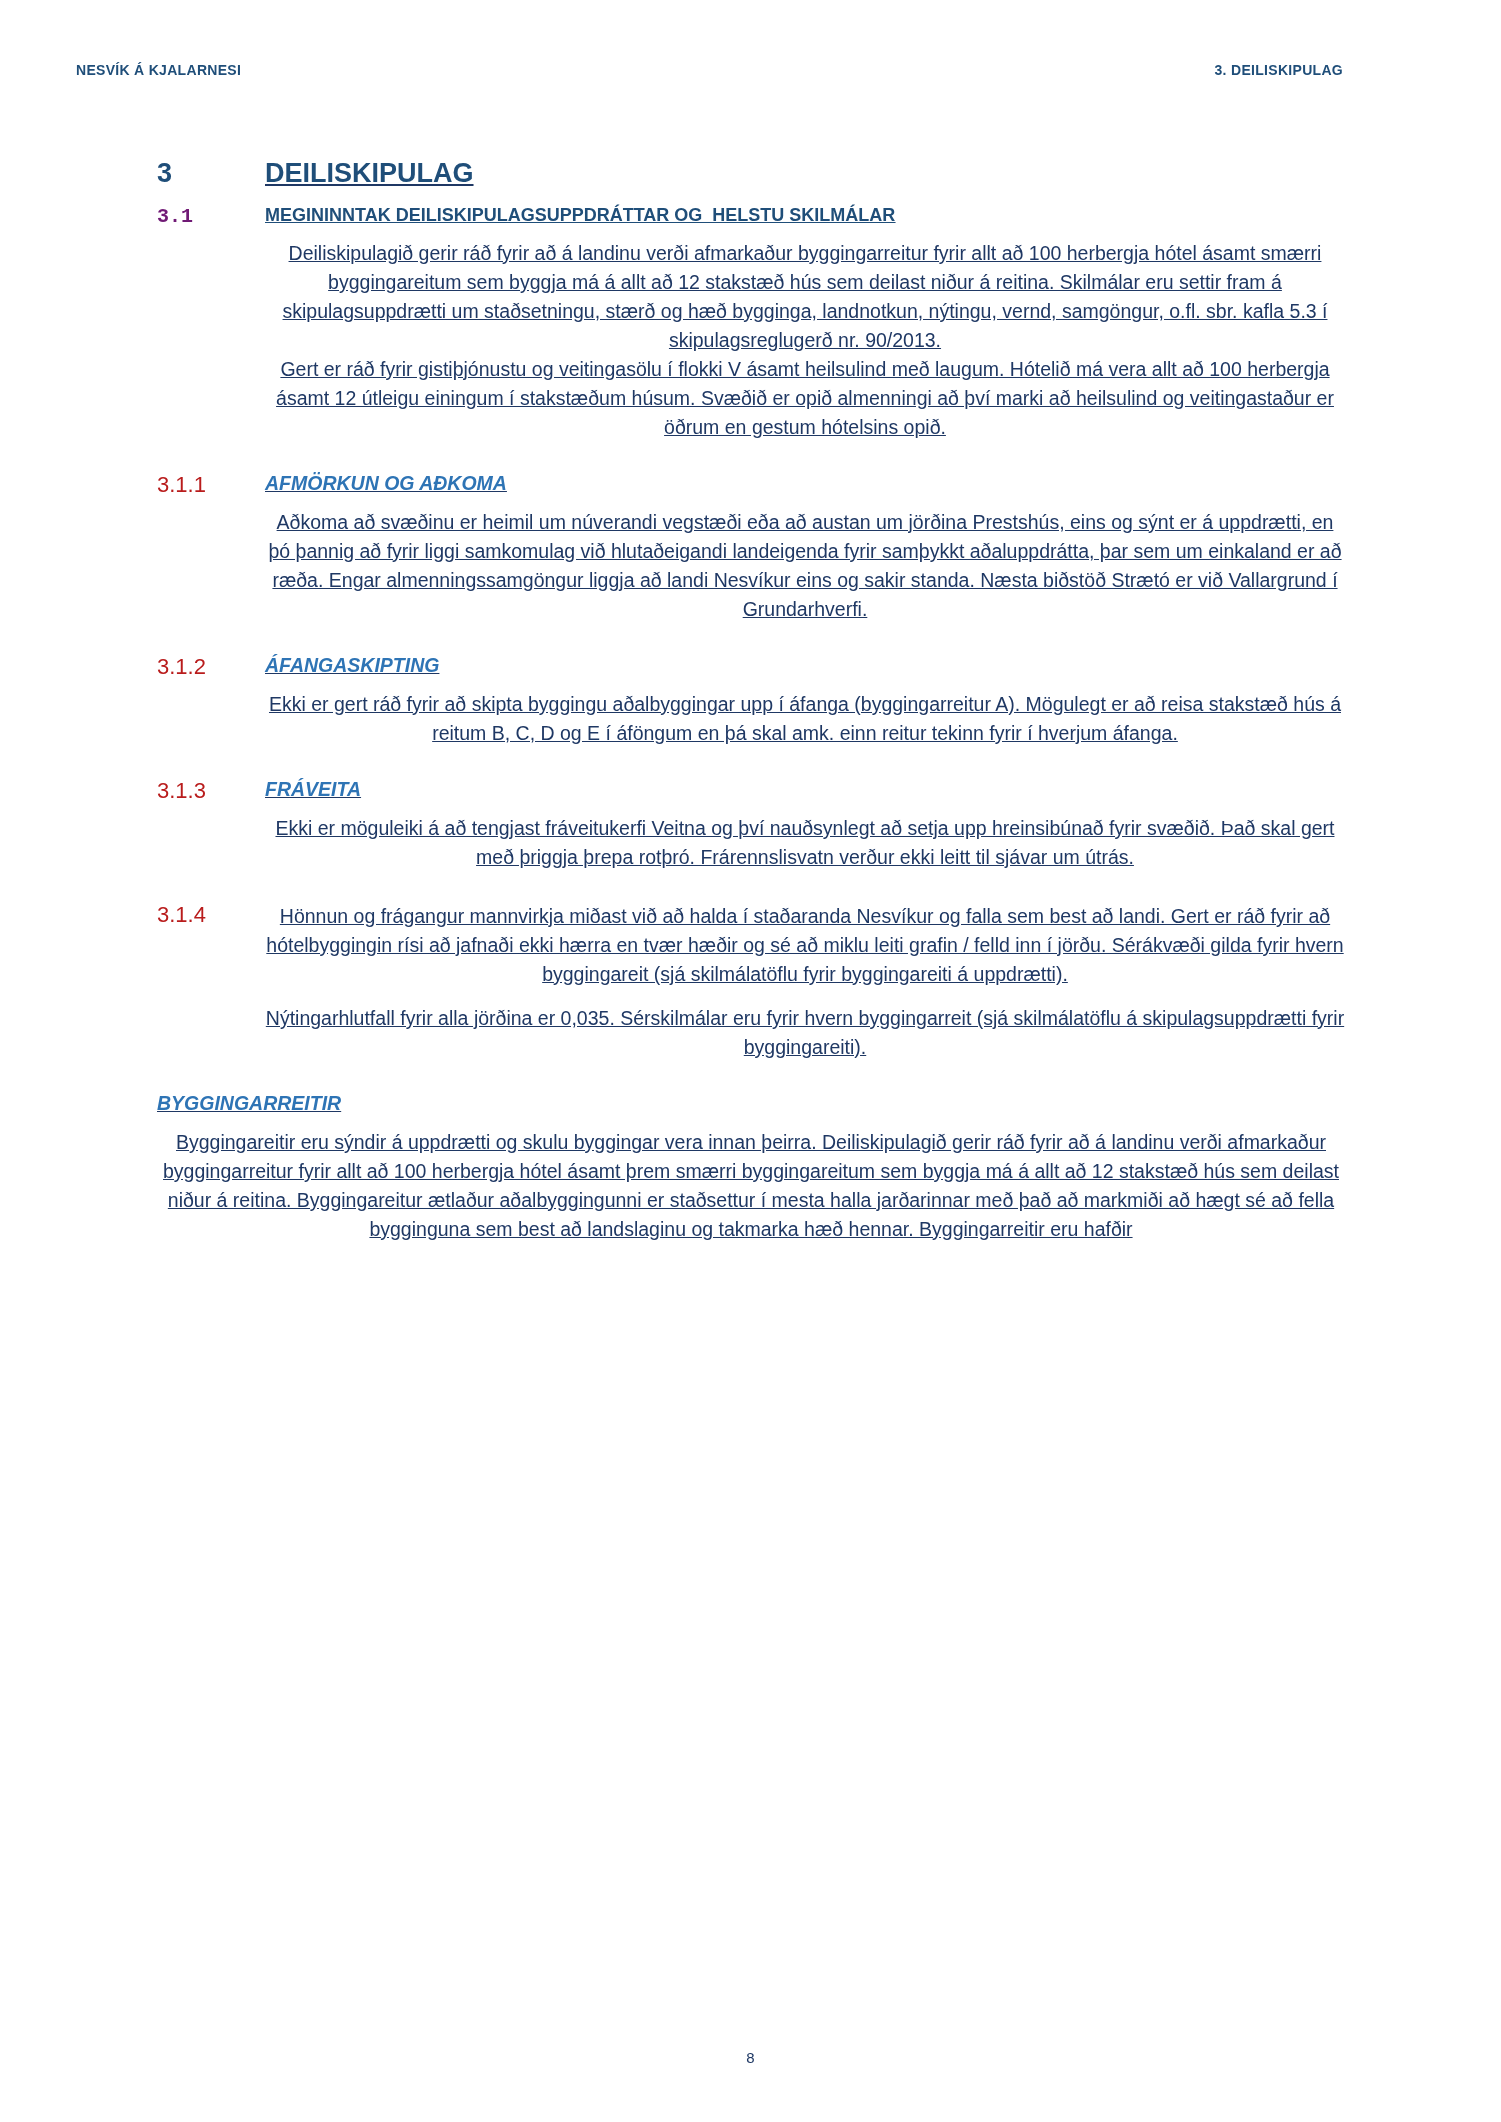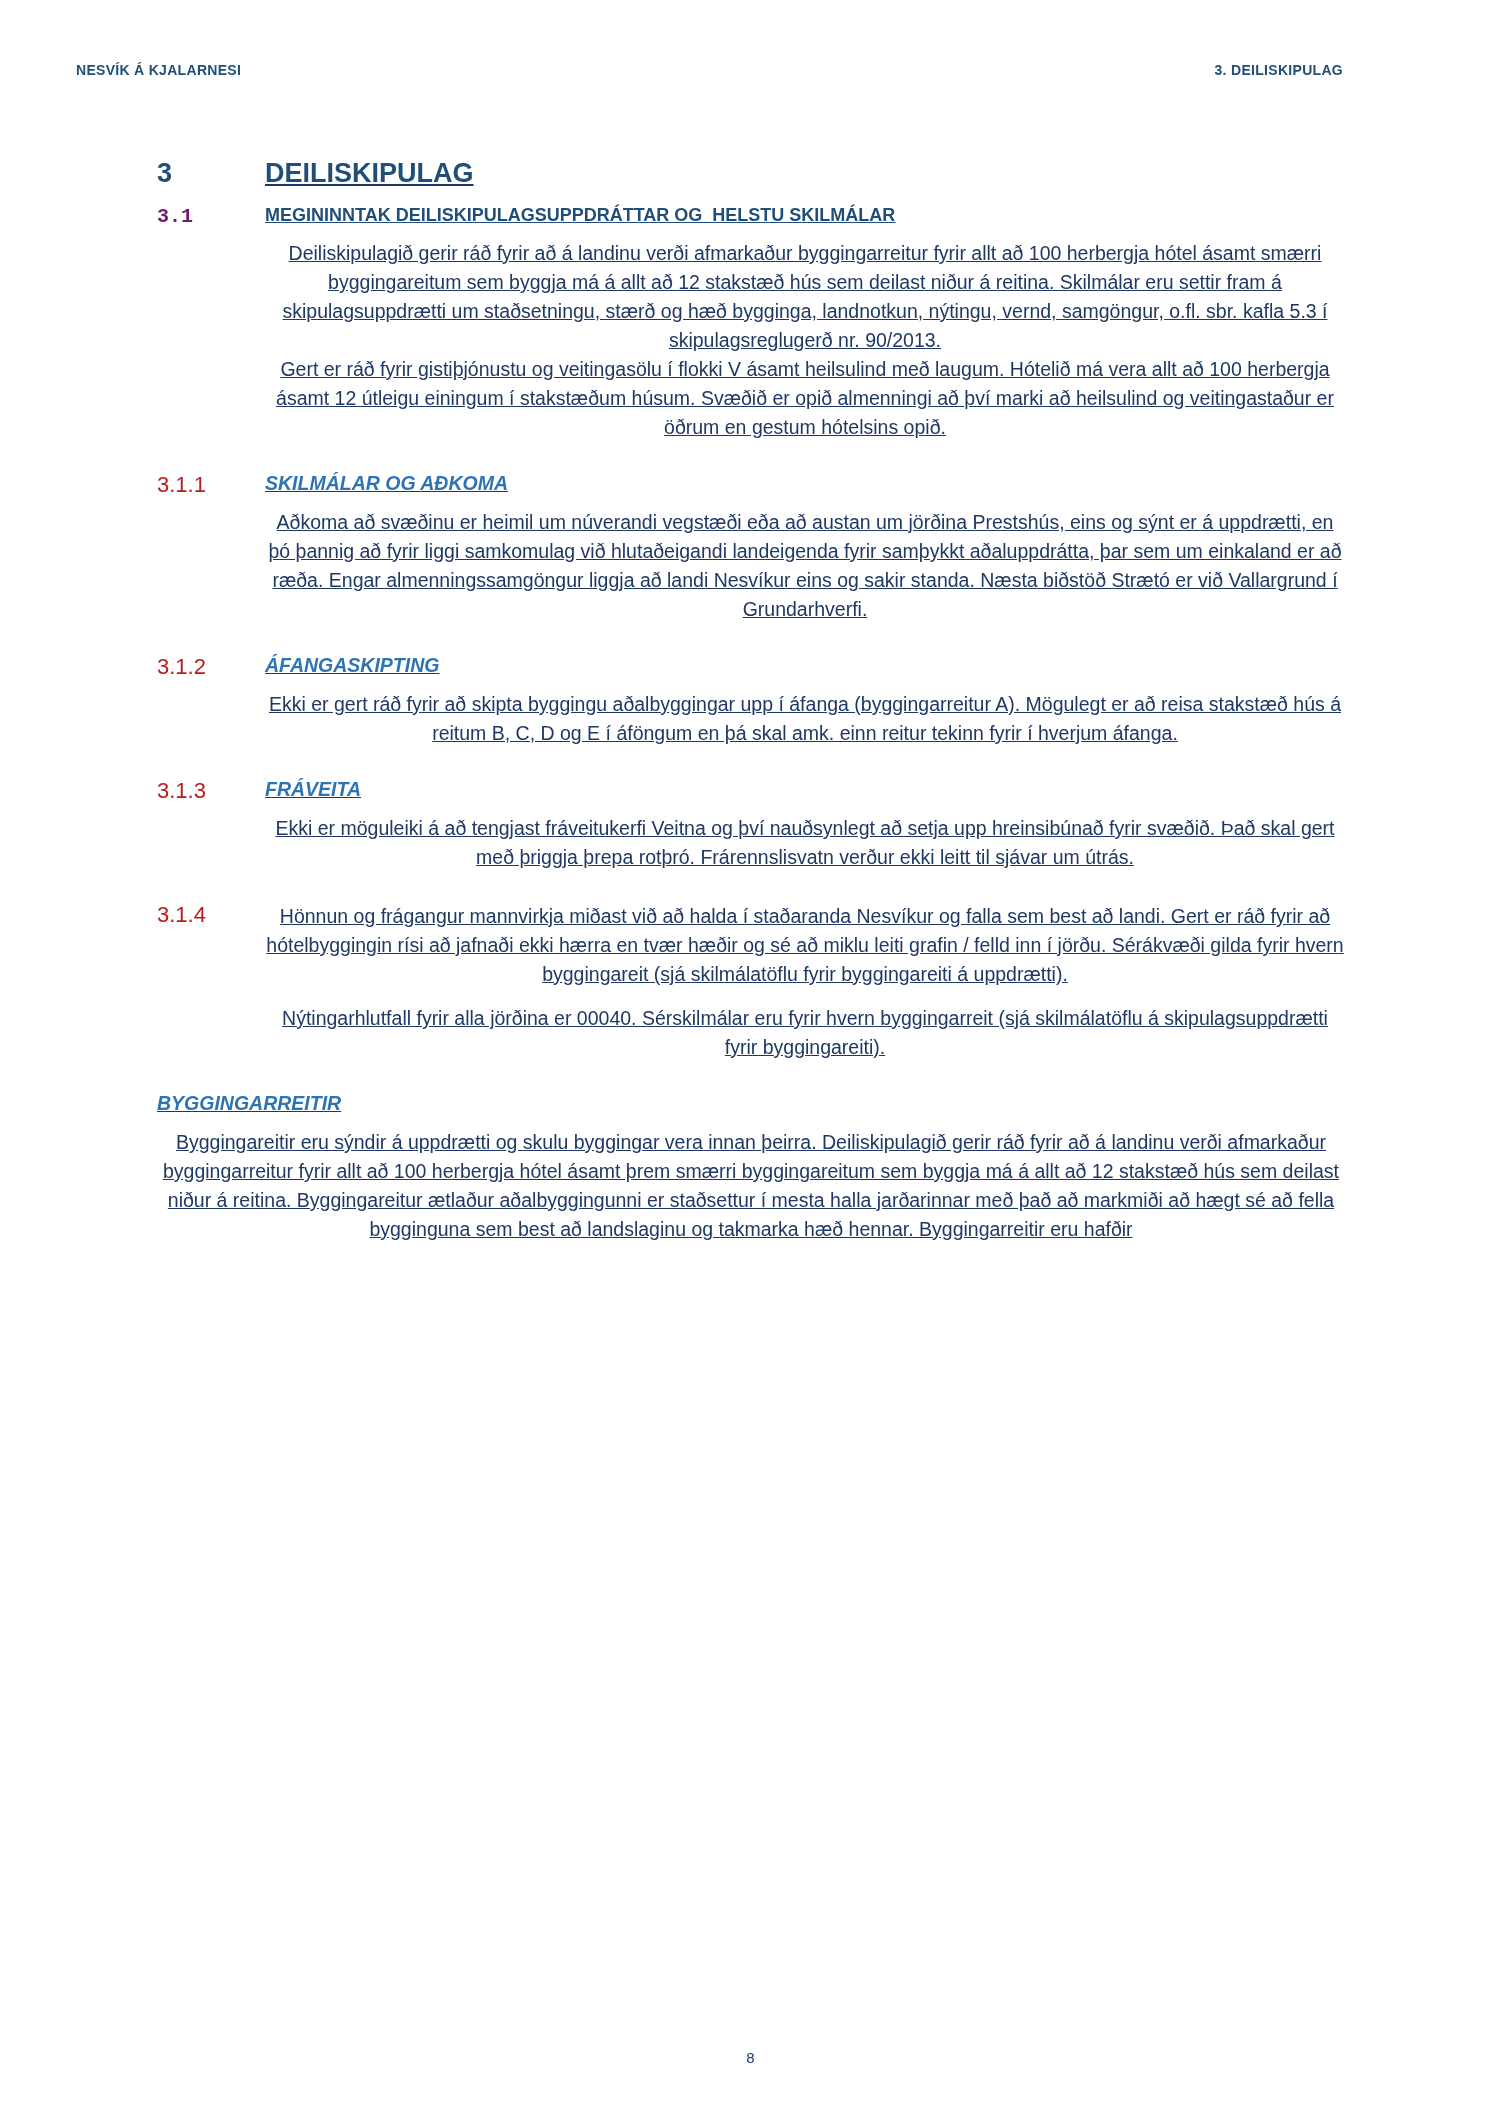--- a/index.html
+++ b/index.html
@@ -94,21 +94,21 @@
       <div class="sec-body">
         <div class="title">MEGININNTAK DEILISKIPULAGSUPPDRÁTTAR OG  HELSTU SKILMÁLAR</div>
         <p class="para">Deiliskipulagið gerir ráð fyrir að á landinu verði afmarkaður byggingarreitur fyrir allt að 100 herbergja hótel ásamt smærri byggingareitum sem byggja má á allt að 12 stakstæð hús sem deilast niður á reitina. Skilmálar eru settir fram á skipulagsuppdrætti um staðsetningu, stærð og hæð bygginga, landnotkun, nýtingu, vernd, samgöngur, o.fl. sbr. kafla 5.3 í skipulagsreglugerð nr. 90/2013.</p>
         <p class="para">Gert er ráð fyrir gistiþjónustu og veitingasölu í flokki V ásamt heilsulind með laugum. Hótelið má vera allt að 100 herbergja ásamt 12 útleigu einingum í stakstæðum húsum. Svæðið er opið almenningi að því marki að heilsulind og veitingastaður er öðrum en gestum hótelsins opið.</p>
       </div>
     </div>
 
     <div class="sec h3">
       <div class="sec-num">3.1.1</div>
       <div class="sec-body">
-        <div class="title">SKILMÁLAR OG AÐKOMA</div>
+        <div class="title">AFMÖRKUN OG AÐKOMA</div>
         <p class="para">Aðkoma að svæðinu er heimil um núverandi vegstæði eða að austan um jörðina Prestshús, eins og sýnt er á uppdrætti, en þó þannig að fyrir liggi samkomulag við hlutaðeigandi landeigenda fyrir samþykkt aðaluppdrátta, þar sem um einkaland er að ræða. Engar almenningssamgöngur liggja að landi Nesvíkur eins og sakir standa. Næsta biðstöð Strætó er við Vallargrund í Grundarhverfi.</p>
       </div>
     </div>
 
     <div class="sec h3">
       <div class="sec-num">3.1.2</div>
       <div class="sec-body">
         <div class="title">ÁFANGASKIPTING</div>
         <p class="para">Ekki er gert ráð fyrir að skipta byggingu aðalbyggingar upp í áfanga (byggingarreitur A). Mögulegt er að reisa stakstæð hús á reitum B, C, D og E í áföngum en þá skal amk. einn reitur tekinn fyrir í hverjum áfanga.</p>
       </div>
@@ -119,21 +119,21 @@
       <div class="sec-body">
         <div class="title">FRÁVEITA</div>
         <p class="para">Ekki er möguleiki á að tengjast fráveitukerfi Veitna og því nauðsynlegt að setja upp hreinsibúnað fyrir svæðið. Það skal gert með þriggja þrepa rotþró. Frárennslisvatn verður ekki leitt til sjávar um útrás.</p>
       </div>
     </div>
 
     <div class="sec h3">
       <div class="sec-num">3.1.4</div>
       <div class="sec-body">
         <p class="para">Hönnun og frágangur mannvirkja miðast við að halda í staðaranda Nesvíkur og falla sem best að landi. Gert er ráð fyrir að hótelbyggingin rísi að jafnaði ekki hærra en tvær hæðir og sé að miklu leiti grafin / felld inn í jörðu. Sérákvæði gilda fyrir hvern byggingareit (sjá skilmálatöflu fyrir byggingareiti á uppdrætti).</p>
-        <p class="para spaced">Nýtingarhlutfall fyrir alla jörðina er 00040. Sérskilmálar eru fyrir hvern byggingarreit (sjá skilmálatöflu á skipulagsuppdrætti fyrir byggingareiti).</p>
+        <p class="para spaced">Nýtingarhlutfall fyrir alla jörðina er 0,035. Sérskilmálar eru fyrir hvern byggingarreit (sjá skilmálatöflu á skipulagsuppdrætti fyrir byggingareiti).</p>
       </div>
     </div>
 
     <div class="sec h3">
       <div class="sec-body">
         <div class="title">BYGGINGARREITIR</div>
         <p class="para">Byggingareitir eru sýndir á uppdrætti og skulu byggingar vera innan þeirra. Deiliskipulagið gerir ráð fyrir að á landinu verði afmarkaður byggingarreitur fyrir allt að 100 herbergja hótel ásamt þrem smærri byggingareitum sem byggja má á allt að 12 stakstæð hús sem deilast niður á reitina. Byggingareitur ætlaður aðalbyggingunni er staðsettur í mesta halla jarðarinnar með það að markmiði að hægt sé að fella bygginguna sem best að landslaginu og takmarka hæð hennar. Byggingarreitir eru hafðir</p>
       </div>
     </div>
 

